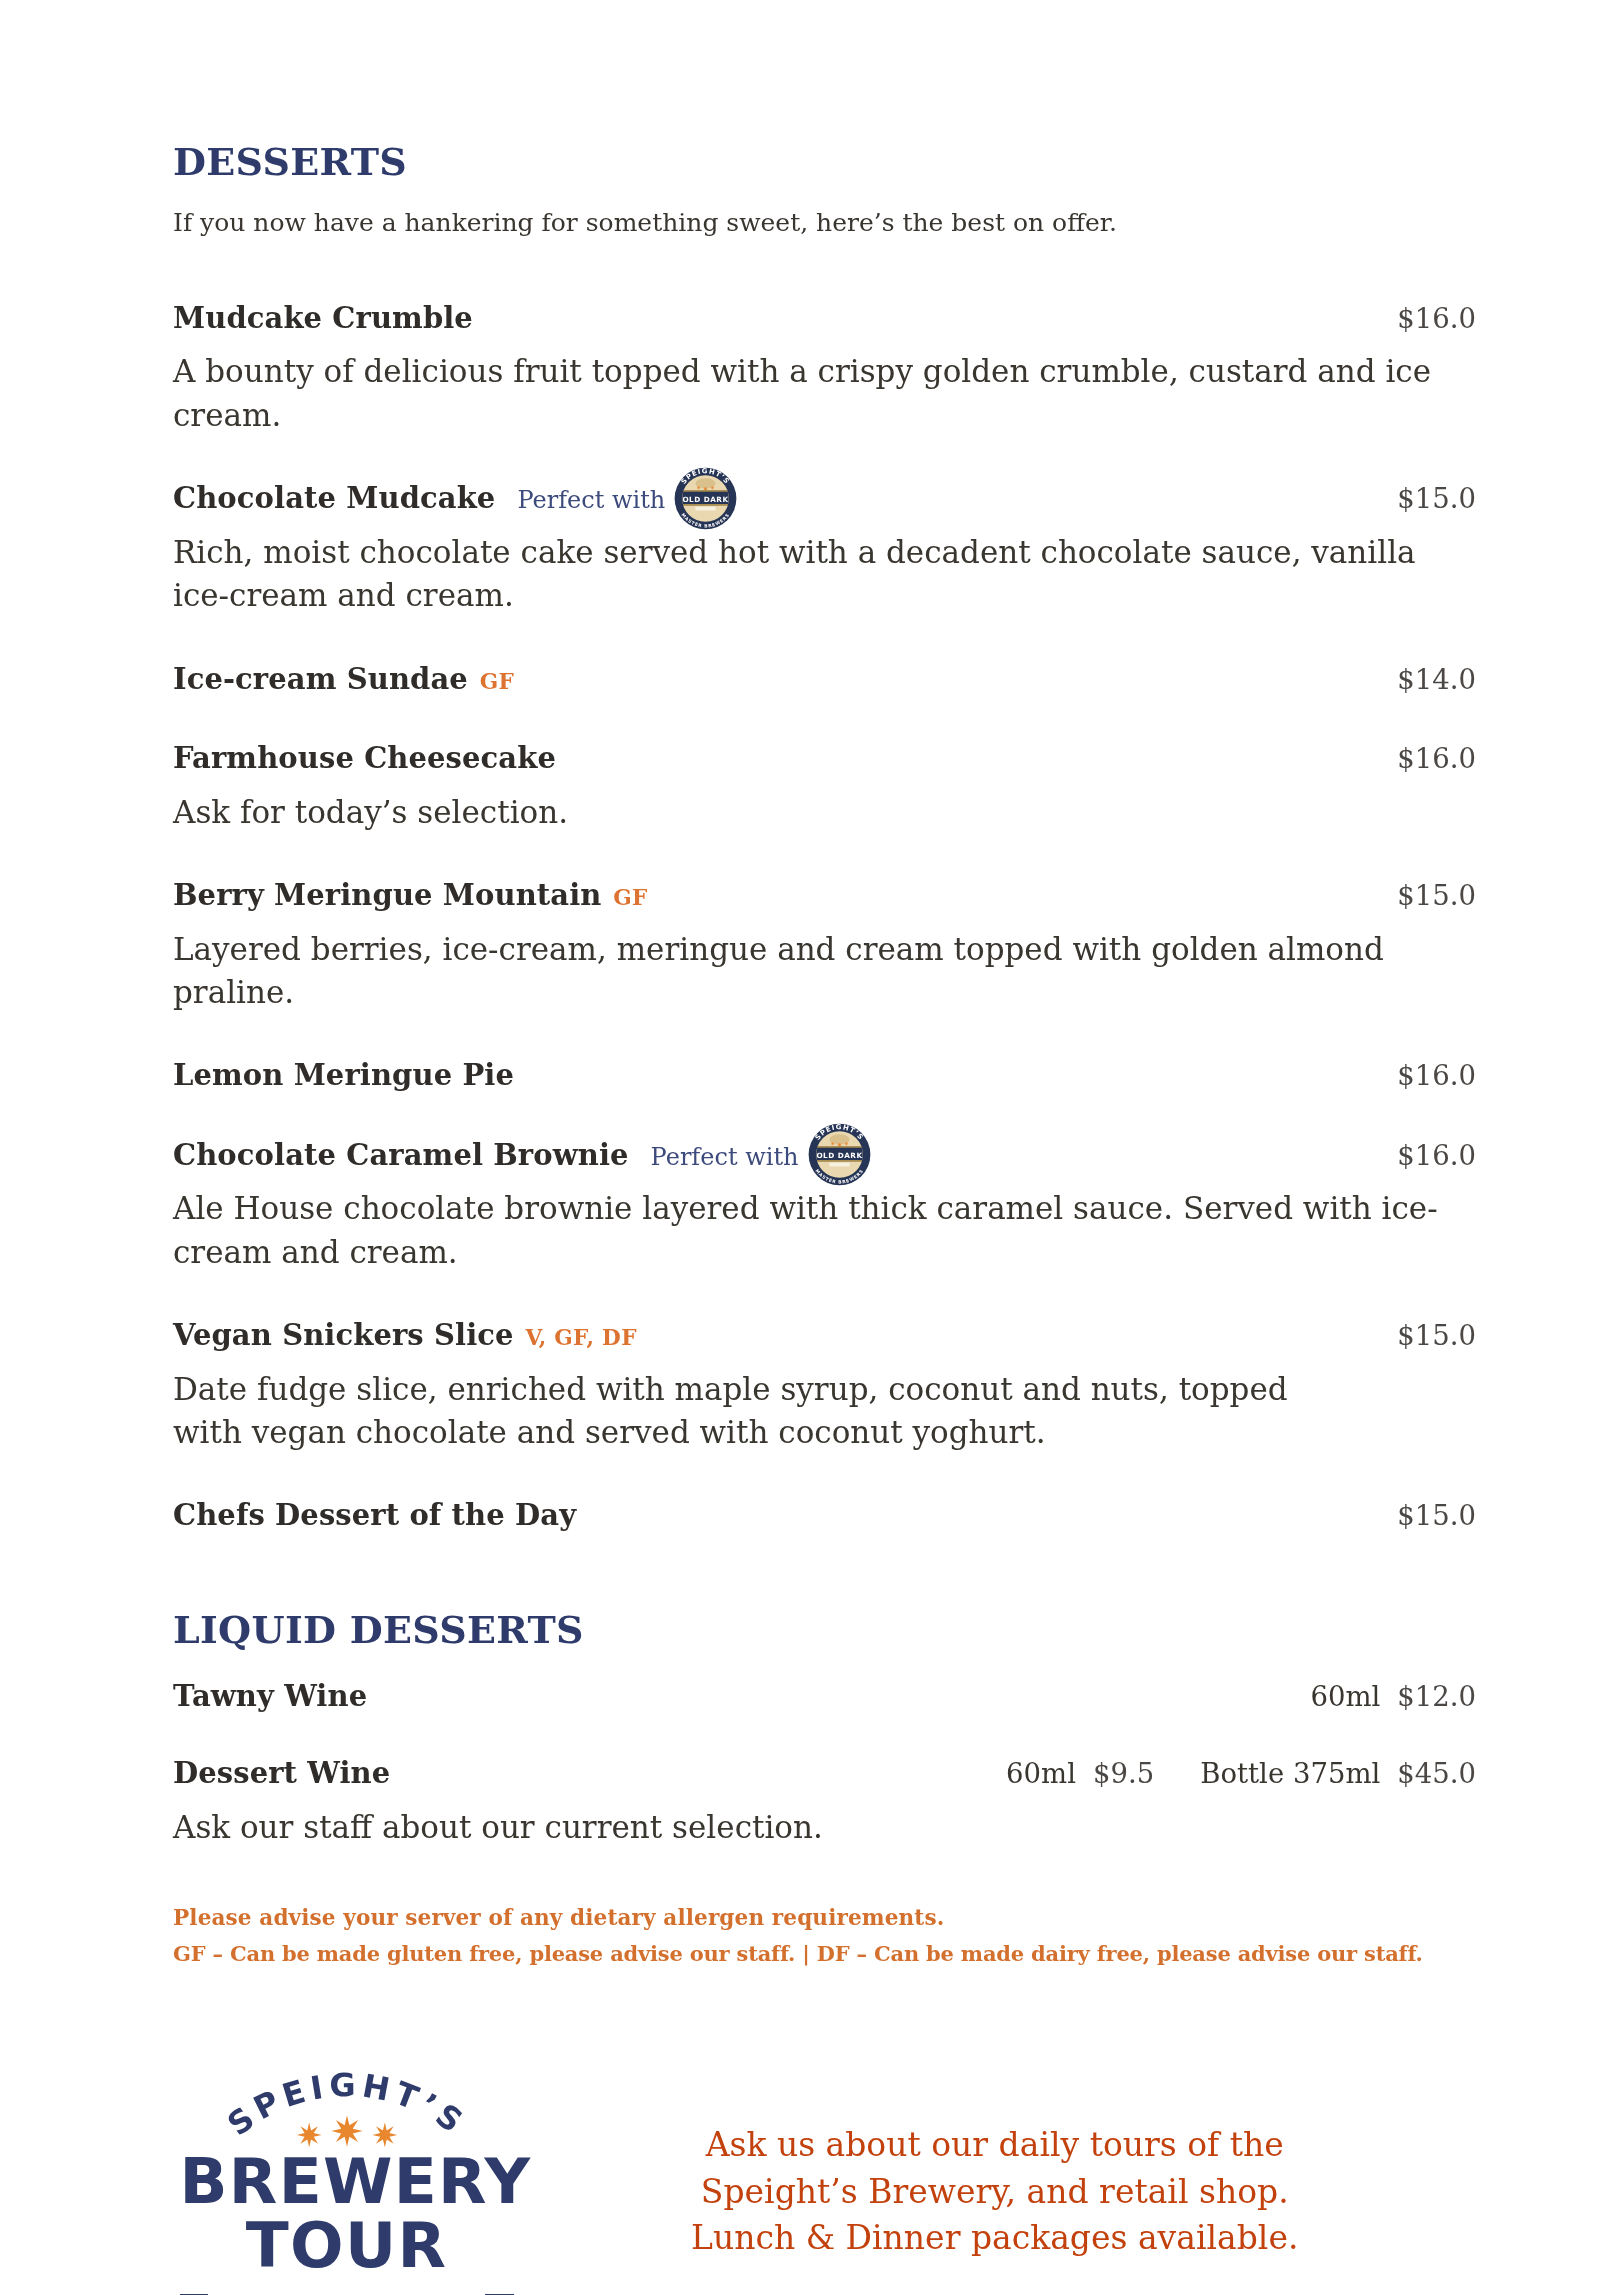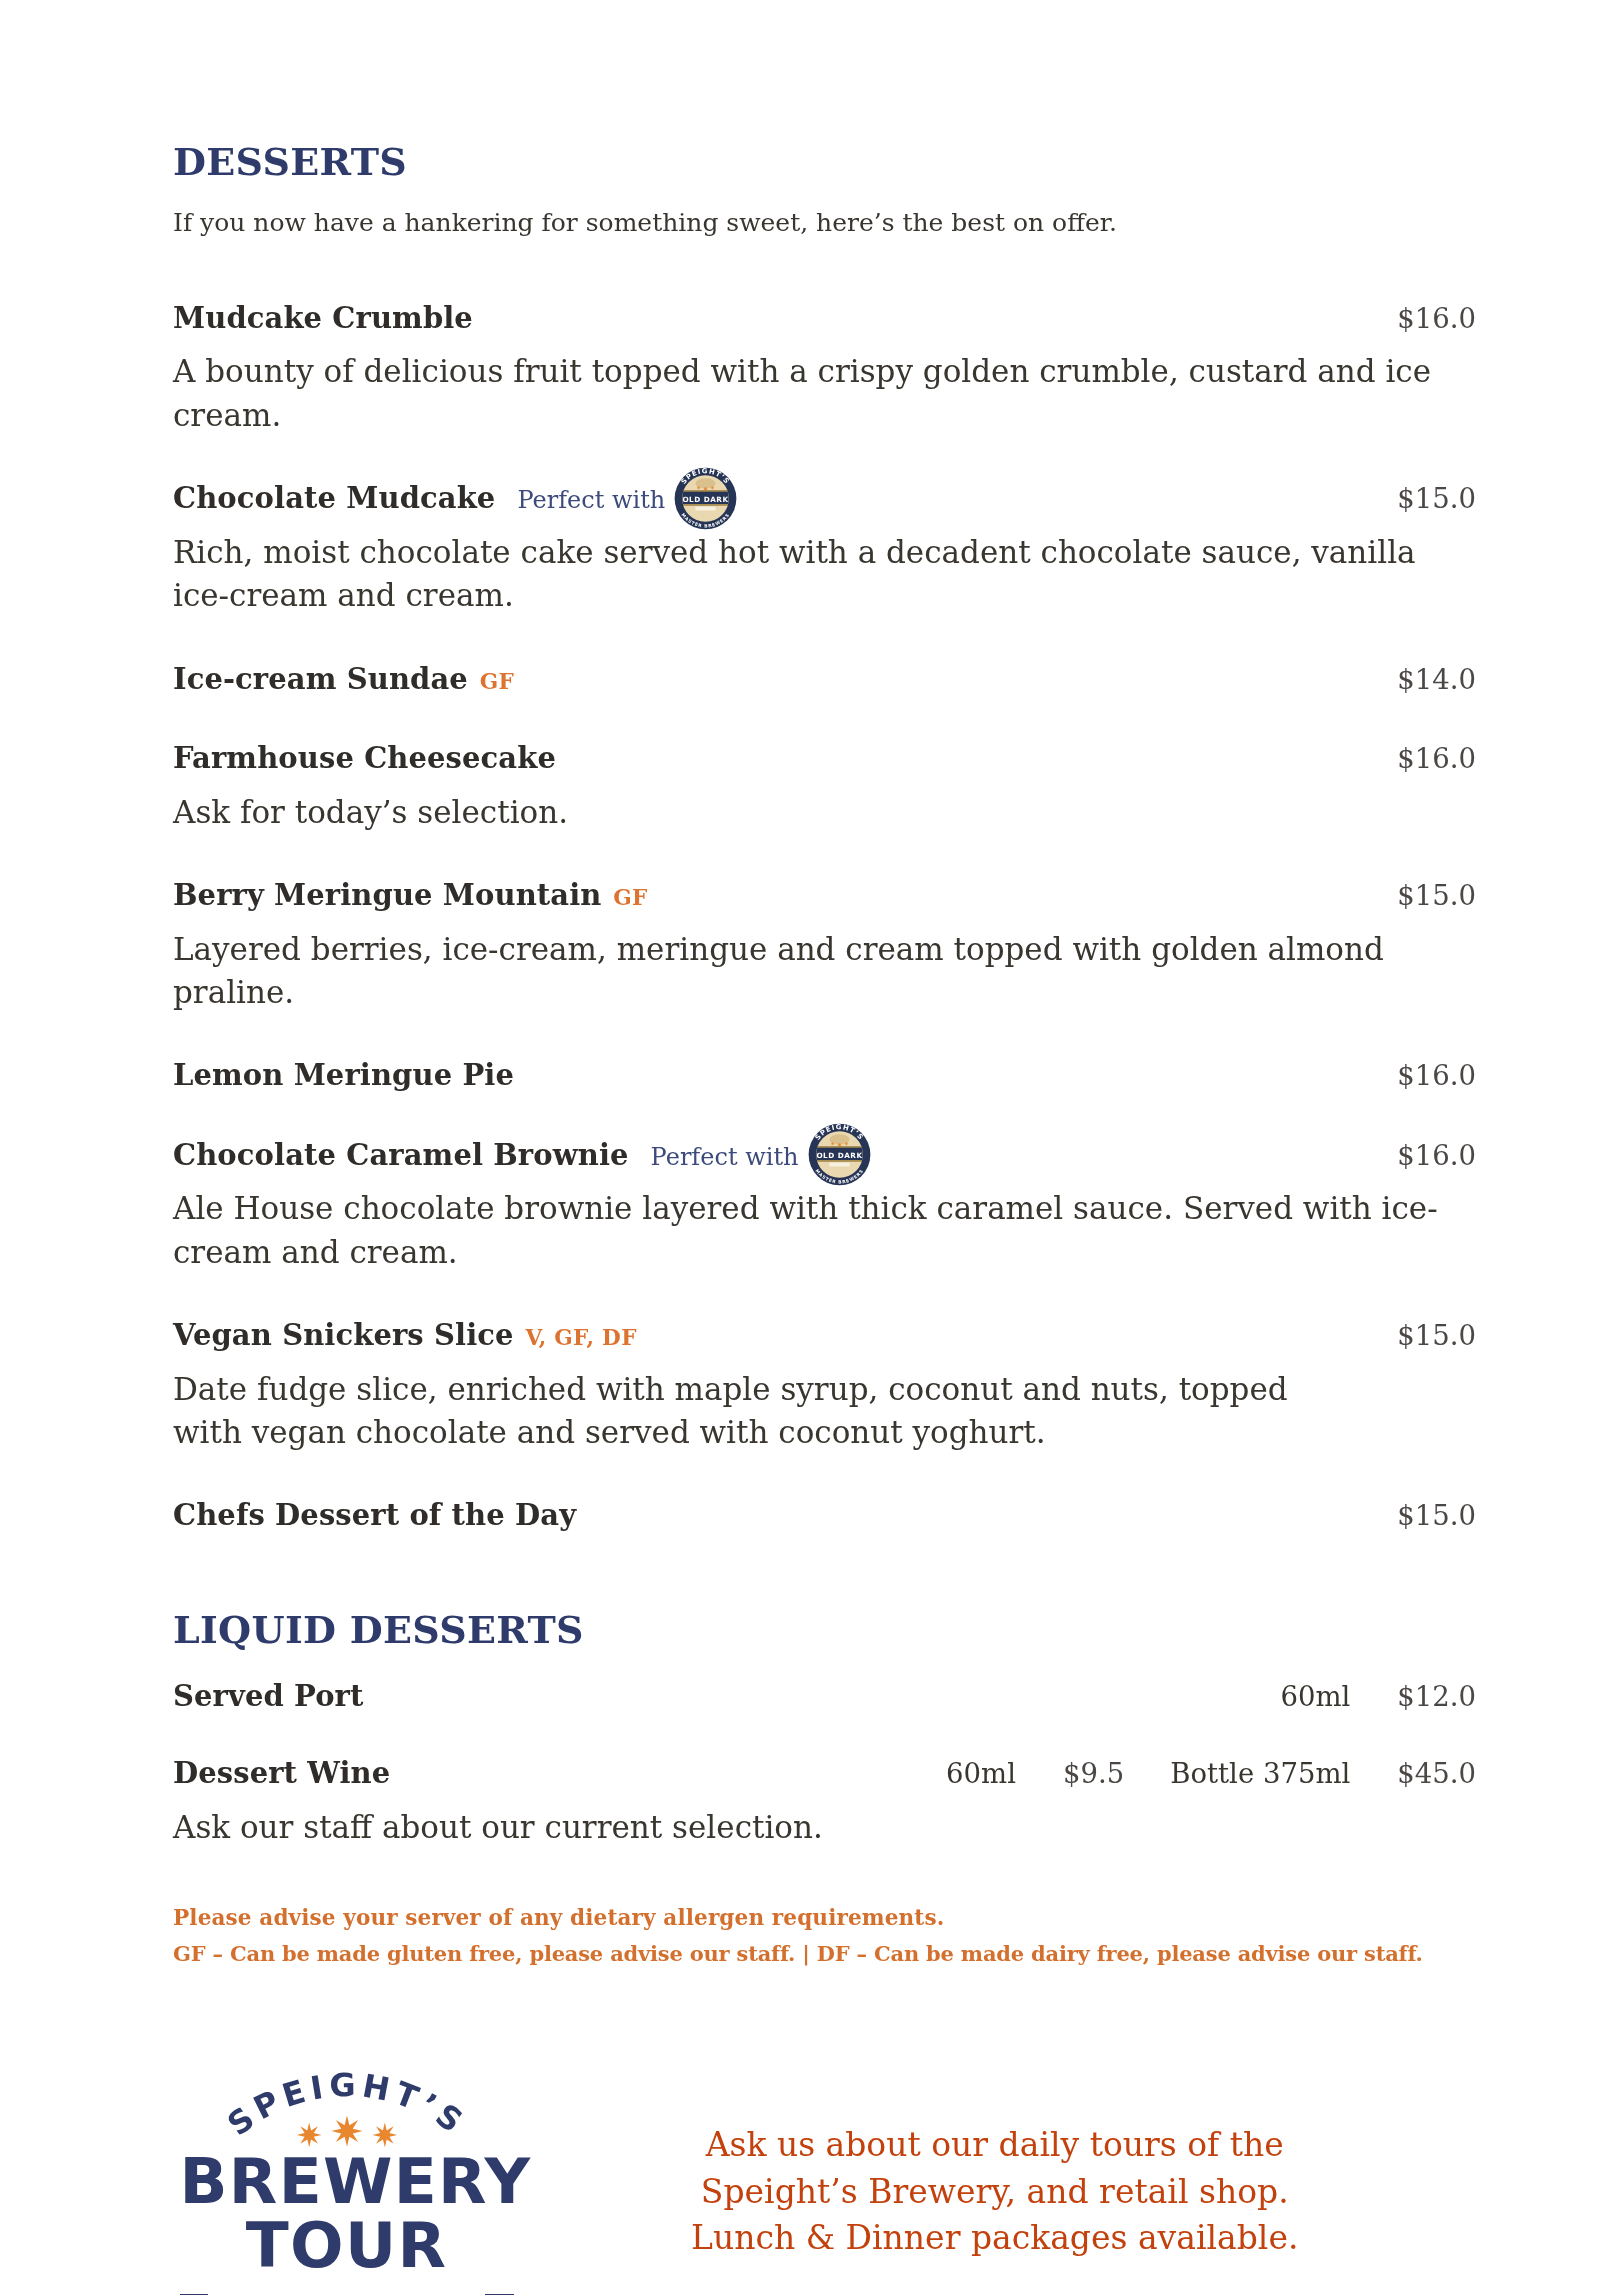--- a/index.html
+++ b/index.html
@@ -19,21 +19,21 @@
   .item-name{font-size:29px;line-height:1.25;font-weight:700;color:#2f2c29;letter-spacing:0.1px;}
   .item-tags{font-size:21.6px;font-weight:700;color:#dd7330;margin-left:11.8px;letter-spacing:0.3px;}
   .pairing-label{font-size:24px;color:#3c4a7c;margin-left:22px;}
   .badge-wrap{display:inline-flex;align-self:center;margin:-22px 0 -22px 9.2px;}
   .item-price{margin-left:auto;font-size:27.5px;color:#4b4744;white-space:nowrap;padding-left:26px;}
   .item-desc{font-size:31px;line-height:1.4;color:#39352f;margin-top:14.4px;}
   .item-desc.narrow{max-width:1191px;}
   .liquid-title{margin-top:75px;}
   .liquid-item{margin-top:27.5px;}
   .liquid-item.second{margin-top:41px;}
-  .size-group{display:inline-flex;align-items:baseline;white-space:nowrap;gap:30px;}
+  .size-group{display:inline-flex;align-items:baseline;white-space:nowrap;}
   .size-label{font-size:27.5px;color:#39352f;}
   .size-price{font-size:27.5px;color:#4b4744;margin-left:17px;}
   .size-gap{width:46px;display:inline-block;}
   .right-col{margin-left:auto;display:flex;align-items:baseline;padding-left:26px;}
   .allergen{margin-top:56px;color:#d4702e;font-weight:700;}
   .allergen-line1{font-size:21.6px;letter-spacing:0.1px;}
   .allergen-line2{font-size:21px;margin-top:10.5px;white-space:nowrap;letter-spacing:-0.2px;}
   .footer{margin-top:79px;display:flex;align-items:flex-start;}
   .logo-block{width:334px;margin-left:6.5px;text-align:center;color:#2e3b6b;}
   .logo-word{font-family:"DejaVu Sans", sans-serif;font-weight:700;font-size:63px;line-height:1.02;letter-spacing:1.3px;color:#2e3b6b;}
@@ -197,21 +197,21 @@
     <div class="item-head">
       <span class="item-name">Chefs Dessert of the Day</span>
       <span class="item-price">$15.0</span>
     </div>
   </div>
 
   <div class="section-title liquid-title">LIQUID DESSERTS</div>
 
   <div class="menu-item liquid-item">
     <div class="item-head">
-      <span class="item-name">Served Port</span>
+      <span class="item-name">Tawny Wine</span>
       <span class="right-col">
         <span class="size-group">
           <span class="size-label">60ml</span>
           <span class="size-price">$12.0</span>
         </span>
       </span>
     </div>
   </div>
 
   <div class="menu-item liquid-item second">

